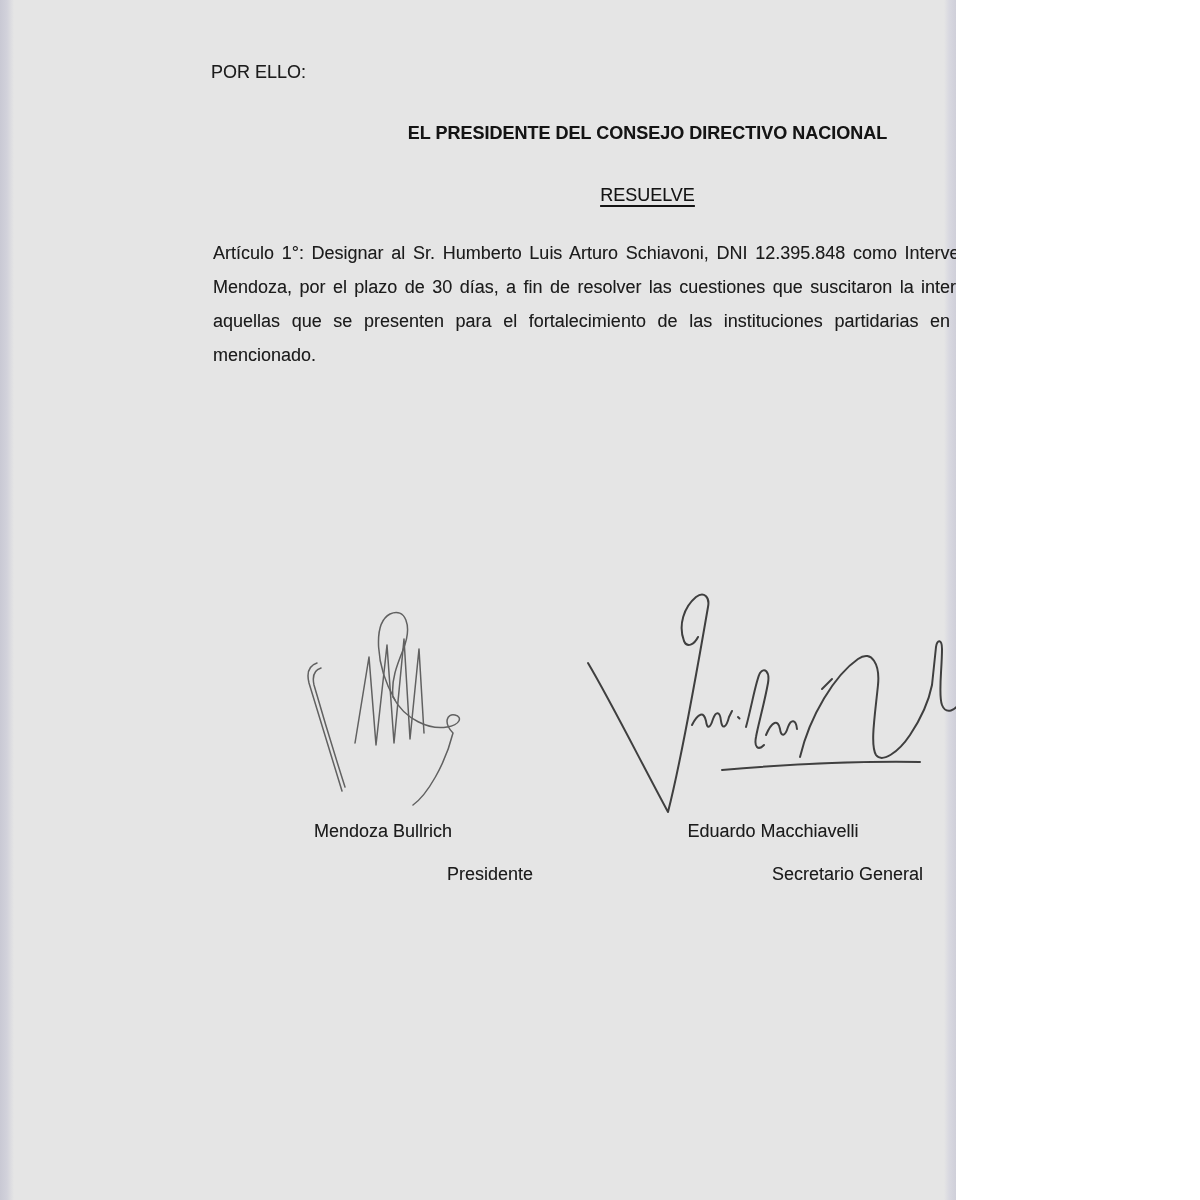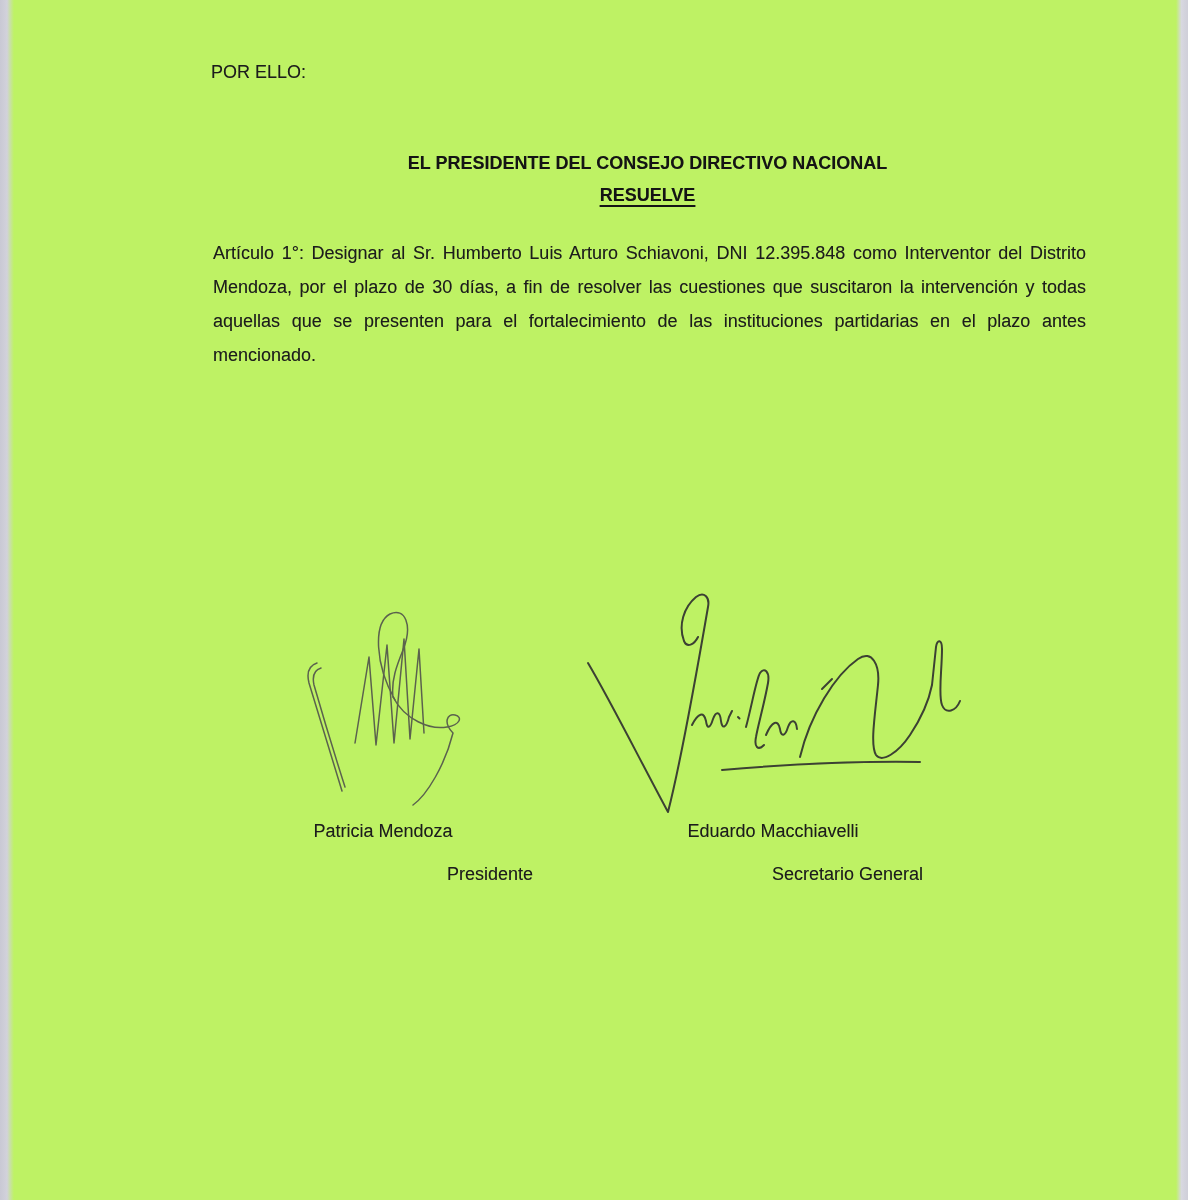--- a/index.html
+++ b/index.html
@@ -1,39 +1,39 @@
 <!DOCTYPE html>
 <html><head>
 <meta charset="utf-8">
 <style>
   html, body { margin: 0; padding: 0; background: #ffffff; }
   .page {
     position: relative;
-    width: 1188px;
+    width: 956px;
     height: 1200px;
-    background: #bef264;
+    background: #e5e5e5;
     overflow: hidden;
     font-family: "Liberation Sans", "DejaVu Sans", sans-serif;
     color: #1c1c1c;
   }
   .edge-left {
     position: absolute; left: 0; top: 0; width: 14px; height: 1200px;
     background: linear-gradient(to right, #c9c9d4 0%, #d2d2db 50%, rgba(255,255,255,0) 100%);
   }
   .edge-right {
     position: absolute; right: 0; top: 0; width: 12px; height: 1200px;
     background: linear-gradient(to left, #cfcfd9 0%, #d8d8e0 55%, rgba(255,255,255,0) 100%);
   }
   .txt { position: absolute; font-size: 18px; line-height: 22px; color: #1c1c1c;
          text-shadow: 0 0 0.4px rgba(30,30,30,0.35); }
   .intro { left: 211px; top: 61px; }
-  .title-row { left: 211px; top: 122px; width: 873px; text-align: center; font-weight: 700; color: #141414; margin-top: 30px; }
+  .title-row { left: 211px; top: 122px; width: 873px; text-align: center; font-weight: 700; color: #141414; }
   .resolve-row { left: 211px; top: 184px; width: 873px; text-align: center; }
   .resolve-row span {
-    font-weight: 700; color: #141414;
+    font-weight: 400; color: #141414;
     text-decoration: underline; text-decoration-thickness: 2px; text-underline-offset: 4px;
   }
   .article-1 {
     left: 213px; top: 236px; width: 873px;
     text-align: justify; line-height: 34px;
   }
   .article-2 { left: 211px; top: 416px; }
   .sig-img { position: absolute; }
   .sig-img path { fill: none; stroke-linecap: round; stroke-linejoin: round; }
   .sig-name { position: absolute; top: 820px; text-align: center; }
@@ -76,19 +76,19 @@
       <path d="M 112 140 C 118 128 124 126 126 136 C 127 144 130 144 133 134 C 136 126 140 126 141 136 C 142 144 146 144 149 132 L 152 126"></path>
       <path d="M 158 132 l 1.5 1.5"></path>
       <path d="M 166 142 C 172 120 176 95 180 88 C 184 82 190 86 188 98 C 184 120 178 140 176 152 C 174 162 178 166 184 160"></path>
       <path d="M 186 150 C 192 136 198 134 200 144 C 201 152 205 152 208 142 C 211 134 216 134 217 144"></path>
       <path d="M 242 104 L 252 94"></path>
       <path d="M 220 172 C 230 130 255 90 278 74 C 292 64 300 80 298 100 C 295 130 290 160 296 170 C 302 178 318 168 330 150 C 340 135 348 120 352 100 L 356 62 C 357 54 362 54 362 64 C 362 85 358 110 362 120 C 366 130 376 126 380 116"></path>
       <path d="M 142 185 C 200 180 280 176 340 177"></path>
     </g>
   </svg>
 
-  <div class="txt sig-name sig-left">Patricia Mendoza</div>
+  <div class="txt sig-name sig-left">Mendoza Bullrich</div>
   <div class="txt sig-role sig-left">Presidente</div>
 
   <div class="txt sig-name sig-right">Eduardo Macchiavelli</div>
   <div class="txt sig-role sig-right">Secretario General</div>
 
 </div>
 
 </body></html>

